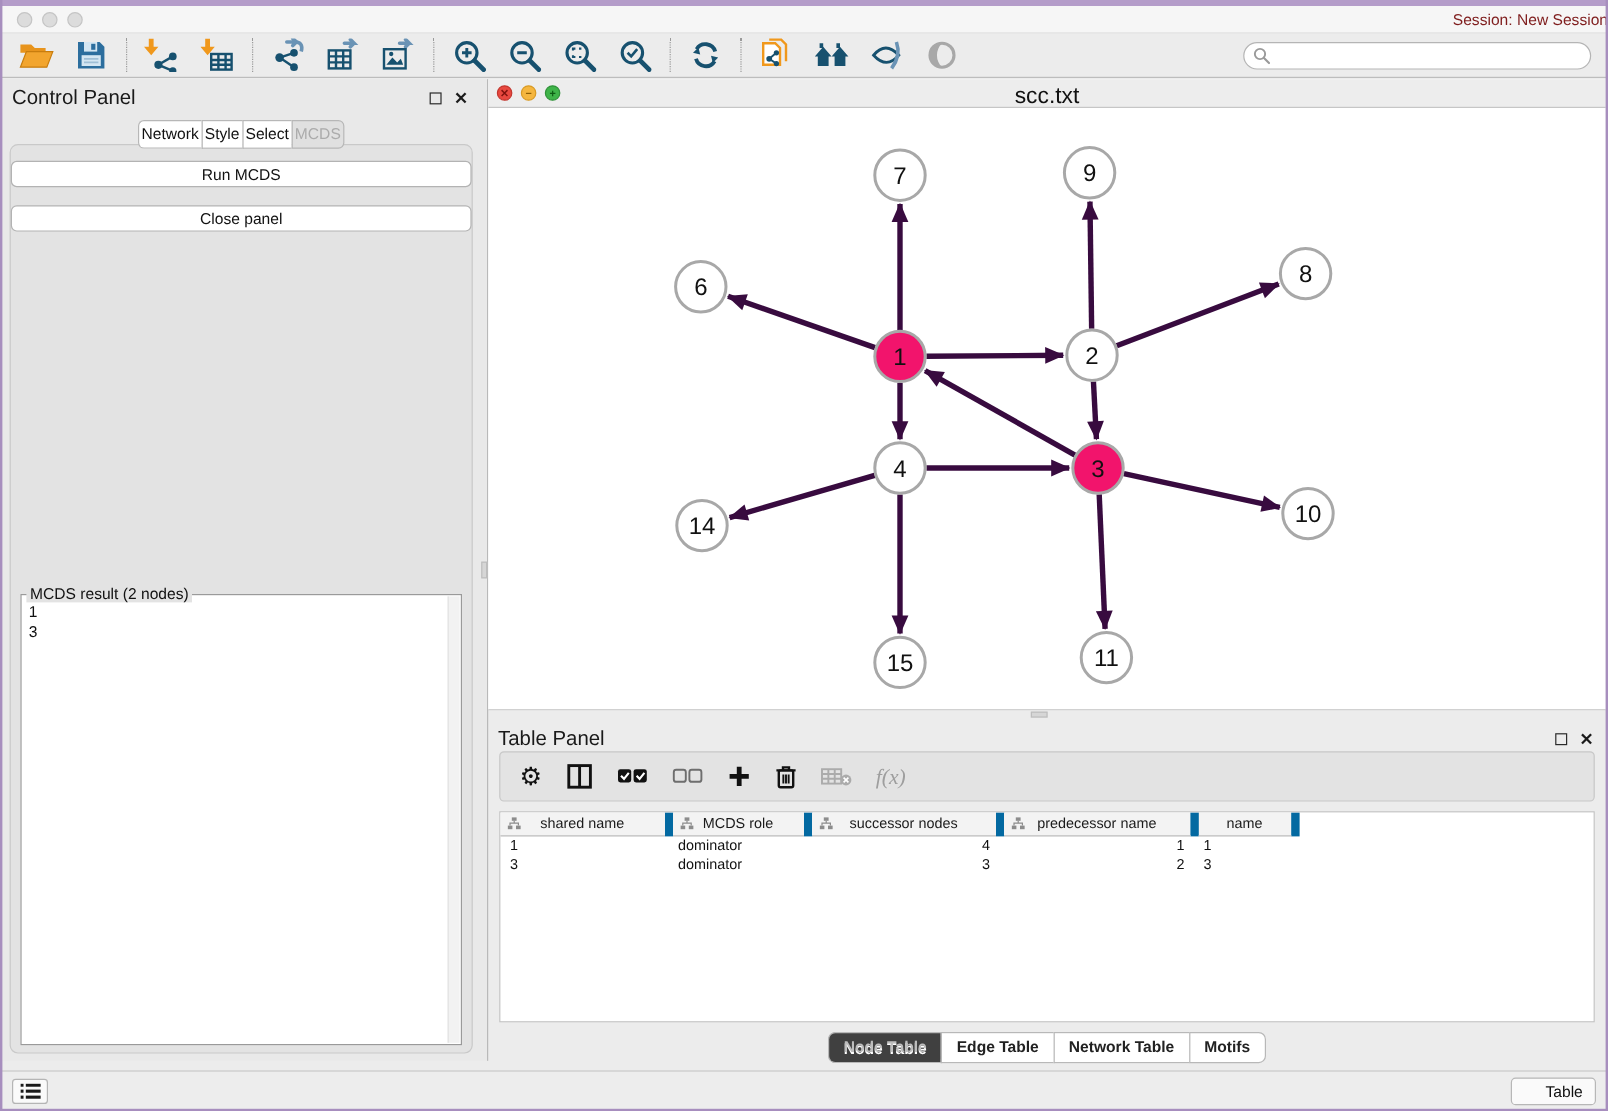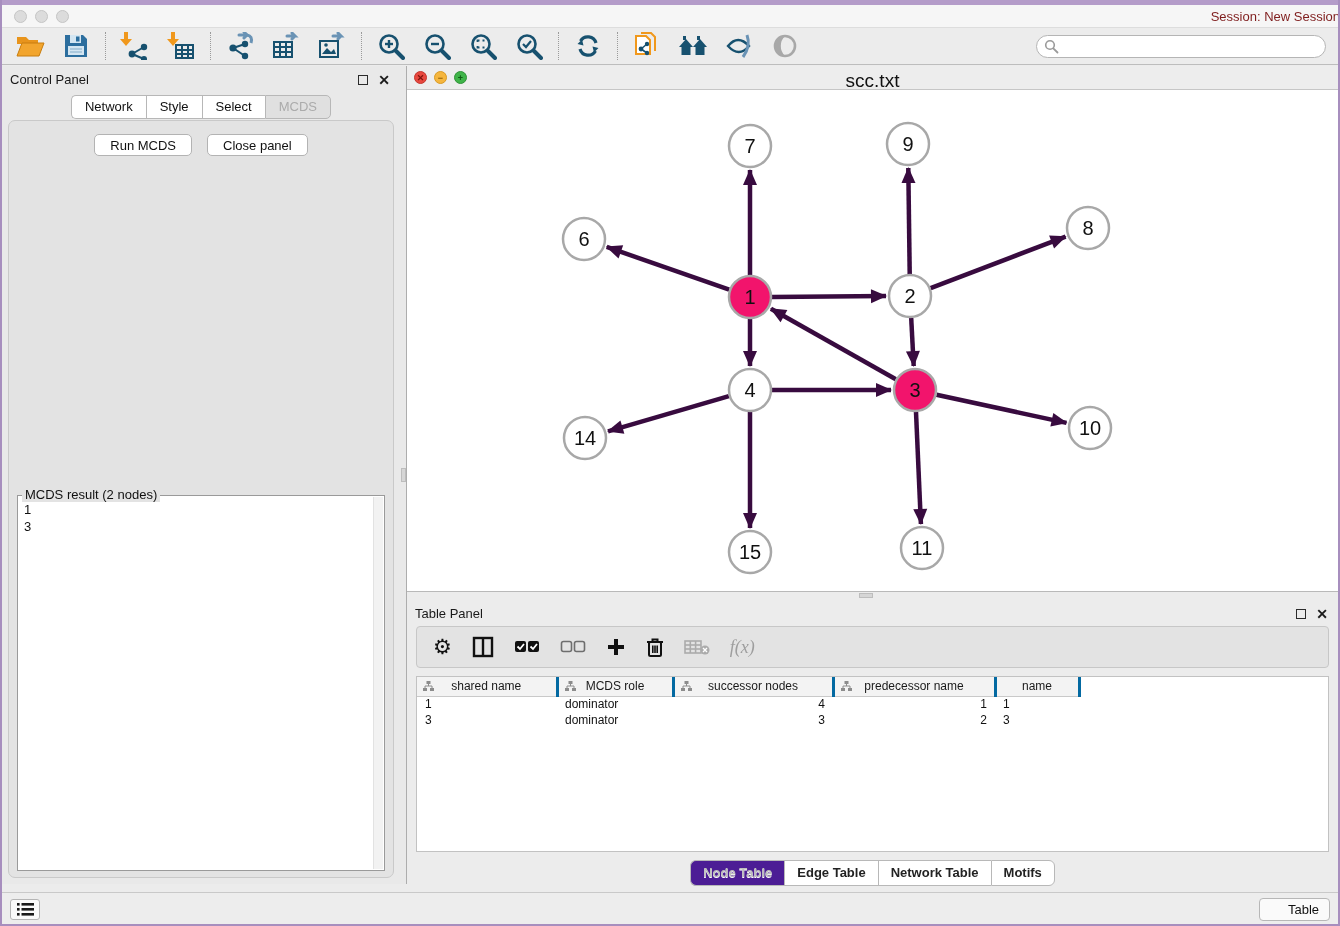--- a/index.html
+++ b/index.html
@@ -25,35 +25,35 @@
   .search-wrap { margin-left:auto; margin-right:4px; position:relative; }
   .search-input { width:290px; height:23px; border:1px solid #B5B5B5; border-radius:12px; background:#FFF; padding:0 8px 0 26px; font-size:13px; color:#333; outline:none; }
   .search-glass { position:absolute; left:8px; top:4px; }
 
   
   .control-panel { position:absolute; left:2px; top:66px; width:398px; height:818px; background:#E9E9E9; }
   .vsplitter { position:absolute; left:400px; top:66px; width:7px; height:818px; background:#E9E9E9; border-right:1px solid #ADADAD; }
   .vsplitter .grip { position:absolute; top:402px; left:1px; width:5px; height:14px; background:#D6D6D6; border:1px solid #BDBDBD; }
 
   .panel-head { display:flex; align-items:center; padding:6px 10px 2px 8px; }
-  .panel-title { font-size:13px; color:#1A1A1A; }
+  .panel-title { font-size:17px; color:#1A1A1A; }
   .panel-btns { margin-left:auto; display:flex; gap:10px; align-items:center; }
   .float-ico { width:10px; height:10px; border:1.6px solid #2B2B2B; display:inline-block; }
   .close-ico { font-size:14px; font-weight:bold; color:#1A1A1A; line-height:10px; }
 
   .cp-tabs { display:flex; justify-content:center; margin-top:6px; position:relative; z-index:2; }
-  .cp-tab { font-size:13px; padding:3px 13px 4px; background:#FFFFFF; border:1px solid #B7B7B7; border-right:none; color:#111; cursor:pointer; }
+  .cp-tab { font-size:13px; padding:3px 2px 4px; background:#FFFFFF; border:1px solid #B7B7B7; border-right:none; color:#111; cursor:pointer; }
   .cp-tab:first-child { border-top-left-radius:5px; border-bottom-left-radius:5px; }
   .cp-tab.active { background:#E0E0E0; color:#ABABAB; border-right:1px solid #B7B7B7; border-top-right-radius:5px; border-bottom-right-radius:5px; }
 
   .mcds-pane { position:absolute; left:6px; right:6px; top:54px; bottom:6px; background:#E3E3E3; border:1px solid #C9C9C9; border-radius:7px; }
   .opt-label { text-align:center; margin-top:18px; font-size:13px; color:#111; }
   .criterion { position:relative; margin:11px auto 0; width:310px; height:23px; background:#FFF; border:1px solid #AFAFAF; border-radius:5px; font-size:13px; color:#111; display:flex; align-items:center; padding-left:10px; cursor:pointer; }
   .stepper { position:absolute; right:6px; top:2px; font-size:8px; line-height:9px; color:#444; text-align:center; }
-  .btn-row { display:flex; justify-content:center; gap:15px; margin-top:13px; }
+  .btn-row { display:flex; justify-content:center; gap:15px; margin-top:13px;flex-direction:column; }
   .aq-btn { font-size:13px; color:#111; background:#FFF; border:1px solid #B3B3B3; border-radius:5px; padding:2px 15px; height:22px; cursor:pointer; font-family:"Liberation Sans",sans-serif; }
 
   .result-group { position:absolute; left:8px; right:8px; top:374px; bottom:6px; border:1px solid #9A9A9A; background:#FFF; }
   .result-legend { position:absolute; top:-9px; left:4px; background:#E3E3E3; padding:0 3px; font-size:13px; color:#111; }
   .result-body { position:absolute; inset:2px 12px 2px 2px; font-size:13px; color:#111; padding:3px 4px; line-height:17px; overflow:hidden; }
   .result-scroll { position:absolute; top:1px; bottom:1px; right:1px; width:10px; background:#F2F2F2; border-left:1px solid #E2E2E2; }
 
   
   .net-window { position:absolute; left:407px; top:66px; width:931px; height:526px; background:#FFF; border-bottom:1px solid #B9B9B9; }
   .net-titlebar { position:absolute; top:0; left:0; right:0; height:24px; background:#EDEDED; border-bottom:1px solid #C6C6C6; }
@@ -70,30 +70,30 @@
 
   
   .table-panel { position:absolute; left:407px; top:600px; width:931px; height:290px; background:#ECECEC; }
   .tp-toolbar { position:absolute; left:9px; right:9px; top:26px; height:42px; background:#E3E3E3; border:1px solid #C7C7C7; border-radius:4px; display:flex; align-items:center; gap:20px; padding-left:16px; }
   .tp-ico { display:flex; align-items:center; justify-content:center; cursor:pointer; }
   .gear-glyph { font-size:21px; color:#111; font-family:"DejaVu Sans",sans-serif; line-height:20px;}
   .fx-glyph { font-size:18px; color:#9E9E9E; font-family:"Liberation Serif",serif; font-style:italic; }
 
   .tp-table { position:absolute; left:9px; right:9px; top:76px; bottom:38px; background:#FFF; border:1px solid #C2C2C2; overflow:hidden; }
   table.nodes { border-collapse:collapse; table-layout:fixed; }
-  table.nodes th { background:#F3F3F3; border-right:3px solid #0369a1; border-bottom:1px solid #C9C9C9; font-size:12px; font-weight:normal; color:#1A1A1A; height:19px; position:relative; text-align:center; }
+  table.nodes th { background:#F3F3F3; border-right:7px solid #0369a1; border-bottom:1px solid #C9C9C9; font-size:12px; font-weight:normal; color:#1A1A1A; height:19px; position:relative; text-align:center; }
   table.nodes th .tree-ico { position:absolute; left:6px; top:4px; }
   table.nodes td { font-size:12px; color:#111; height:16px; padding:0 8px; white-space:nowrap; }
   td.num-r { text-align:right; padding-right:16px; }
 
   .tp-tabs { position:absolute; left:0; right:0; bottom:4px; display:flex; justify-content:center; }
   .tp-tab { font-size:13px; font-weight:bold; color:#222; background:#FFF; border:1px solid #B8B8B8; border-right:none; padding:4px 12px 5px; cursor:pointer; }
   .tp-tab:first-child { border-top-left-radius:6px; border-bottom-left-radius:6px; }
   .tp-tab:last-child { border-right:1px solid #B8B8B8; border-top-right-radius:6px; border-bottom-right-radius:6px; }
-  .tp-tab.active { background:#4c1d95; color:#BDBDBD; text-shadow:0 1px 0 #FFF; }
+  .tp-tab.active { background:#404040; color:#BDBDBD; text-shadow:0 1px 0 #FFF; }
 
   
   .statusbar { position:absolute; left:0; right:0; bottom:0; height:34px; background:#EDEDED; border-top:1px solid #C9C9C9; }
   .sb-left-btn { position:absolute; left:10px; top:6px; width:30px; height:21px; background:#FAFAFA; border:1px solid #B5B5B5; border-radius:3px; display:flex; align-items:center; justify-content:center; cursor:pointer; }
   .memory-btn { position:absolute; right:10px; top:5px; height:23px; background:#FAFAFA; border:1px solid #B7B7B7; border-radius:4px; display:flex; align-items:center; gap:6px; padding:0 10px; font-size:13px; color:#111; cursor:pointer; }
   .mem-dot { width:12px; height:12px; border-radius:50%; }
 </style>
 </head>
 <body>
 

